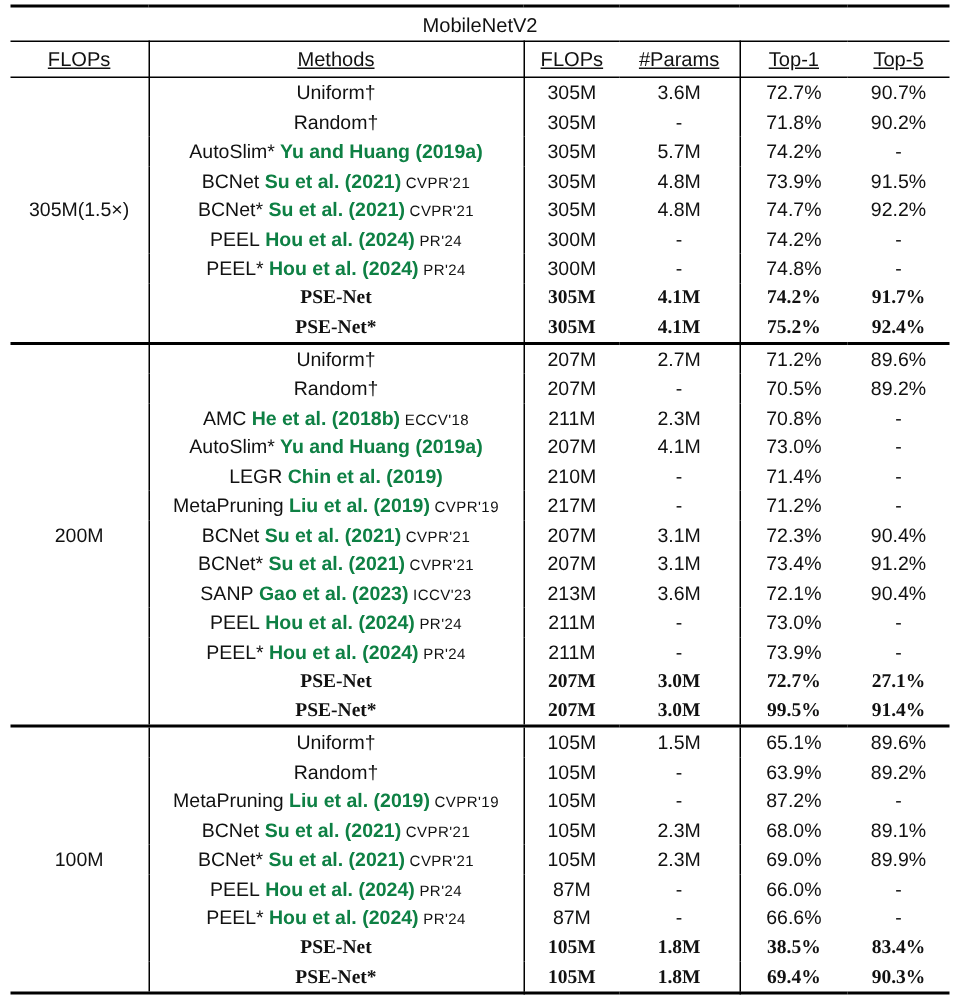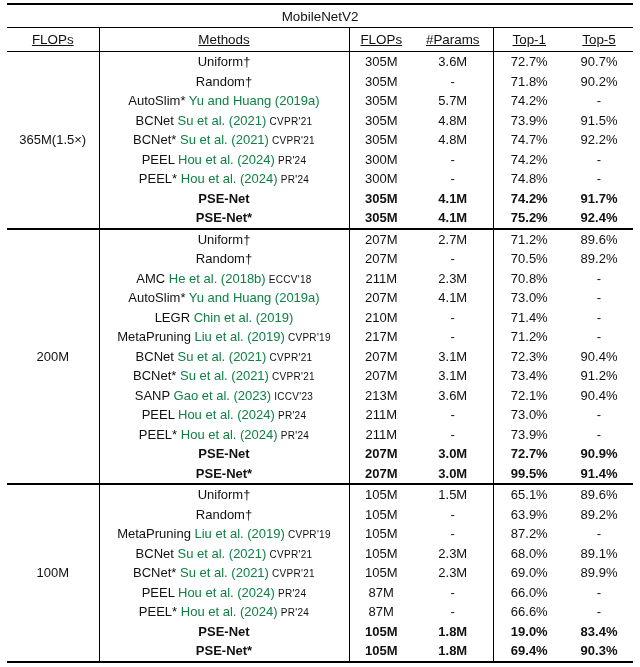--- a/index.html
+++ b/index.html
@@ -36,27 +36,27 @@
   }
   .header-row th {
     border-bottom: 1.8px solid #000;
     font-size: 13.4px;
     height: 21px;
     text-decoration: underline;
   }
   .vr { border-right: 1px solid #000; }
   .group-label { border-bottom: 2px solid #000; }
   .group-end td { border-bottom: 2px solid #000; }
-  .cite { color: var(--cite-color, #0e8044); }
+  .cite { color: var(--cite-color, #0e8044); font-weight: bold; }
   .venue {
     font-size: 10px;
     letter-spacing: 0.3px;
     color: #111;
   }
-  .bold-row td { font-weight: bold; }
+  .bold-row td { font-weight: bold; font-family: Liberation Serif, serif; }
 </style>
 </head>
 <body>
 
 <div class="page">
   <table class="results">
     <colgroup>
       <col style="width:92px">
       <col style="width:250px">
       <col style="width:64px">
@@ -72,21 +72,21 @@
         <th class="vr">FLOPs</th>
         <th class="vr">Methods</th>
         <th>FLOPs</th>
         <th class="vr">#Params</th>
         <th>Top-1</th>
         <th>Top-5</th>
       </tr>
     </thead>
     <tbody id="table-body">
         <tr>
-          <td class="group-label vr" rowspan="9">365M(1.5×)</td>
+          <td class="group-label vr" rowspan="9">305M(1.5×)</td>
           <td class="vr"><span class="method-name">Uniform†</span></td>
           <td>305M</td>
           <td class="vr">3.6M</td>
           <td>72.7%</td>
           <td>90.7%</td>
         </tr>
         <tr>
           <td class="vr"><span class="method-name">Random†</span></td>
           <td>305M</td>
           <td class="vr">-</td>
@@ -218,21 +218,21 @@
           <td>211M</td>
           <td class="vr">-</td>
           <td>73.9%</td>
           <td>-</td>
         </tr>
         <tr class="bold-row">
           <td class="vr"><span class="method-name">PSE-Net</span></td>
           <td>207M</td>
           <td class="vr">3.0M</td>
           <td>72.7%</td>
-          <td>90.9%</td>
+          <td>27.1%</td>
         </tr>
         <tr class="bold-row group-end">
           <td class="vr"><span class="method-name">PSE-Net*</span></td>
           <td>207M</td>
           <td class="vr">3.0M</td>
           <td>99.5%</td>
           <td>91.4%</td>
         </tr>
         <tr>
           <td class="group-label vr" rowspan="9">100M</td>
@@ -281,21 +281,21 @@
           <td class="vr"><span class="method-name">PEEL*</span><span class="cite"> Hou et al. (2024)</span><span class="venue"> PR'24</span></td>
           <td>87M</td>
           <td class="vr">-</td>
           <td>66.6%</td>
           <td>-</td>
         </tr>
         <tr class="bold-row">
           <td class="vr"><span class="method-name">PSE-Net</span></td>
           <td>105M</td>
           <td class="vr">1.8M</td>
-          <td>19.0%</td>
+          <td>38.5%</td>
           <td>83.4%</td>
         </tr>
         <tr class="bold-row">
           <td class="vr"><span class="method-name">PSE-Net*</span></td>
           <td>105M</td>
           <td class="vr">1.8M</td>
           <td>69.4%</td>
           <td>90.3%</td>
         </tr>
       </tbody>

